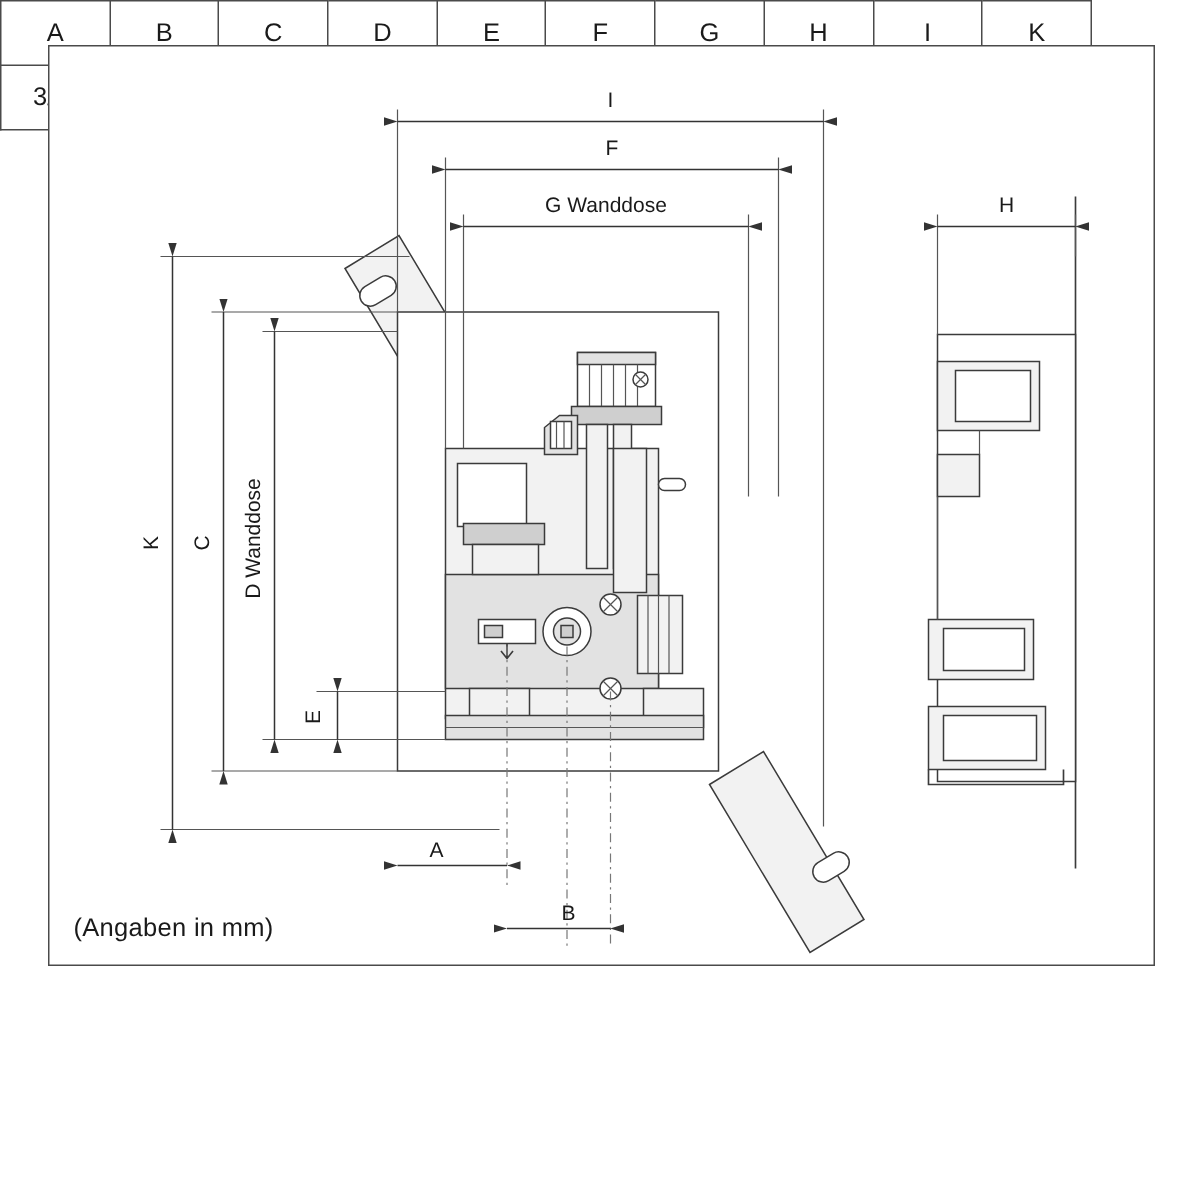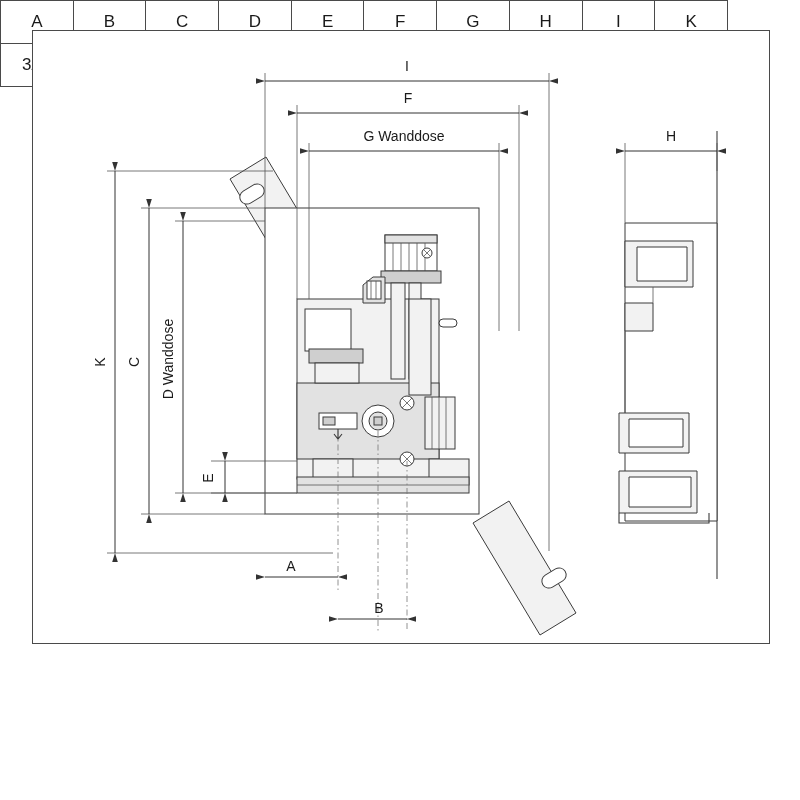--- a/index.html
+++ b/index.html
@@ -295,20 +295,21 @@
         <line class="ln" x1="232" y1="546" x2="305" y2="546" marker-start="url(#arrL)" marker-end="url(#arrR)"></line>
         <text class="lbl" x="258" y="540" text-anchor="middle">A</text>
       </g>
 
       <g>
         <line class="ln" x1="305" y1="588" x2="374" y2="588" marker-start="url(#arrL)" marker-end="url(#arrR)"></line>
         <text class="lbl" x="346" y="582" text-anchor="middle">B</text>
       </g>
     </svg>
 
+    <div class="note">(Angaben in mm)</div>
   </div>
 
   <div id="table-panel">
     <table class="dimtable">
       <thead>
         <tr>
           <th>A</th>
           <th>B</th>
           <th>C</th>
           <th>D</th>

